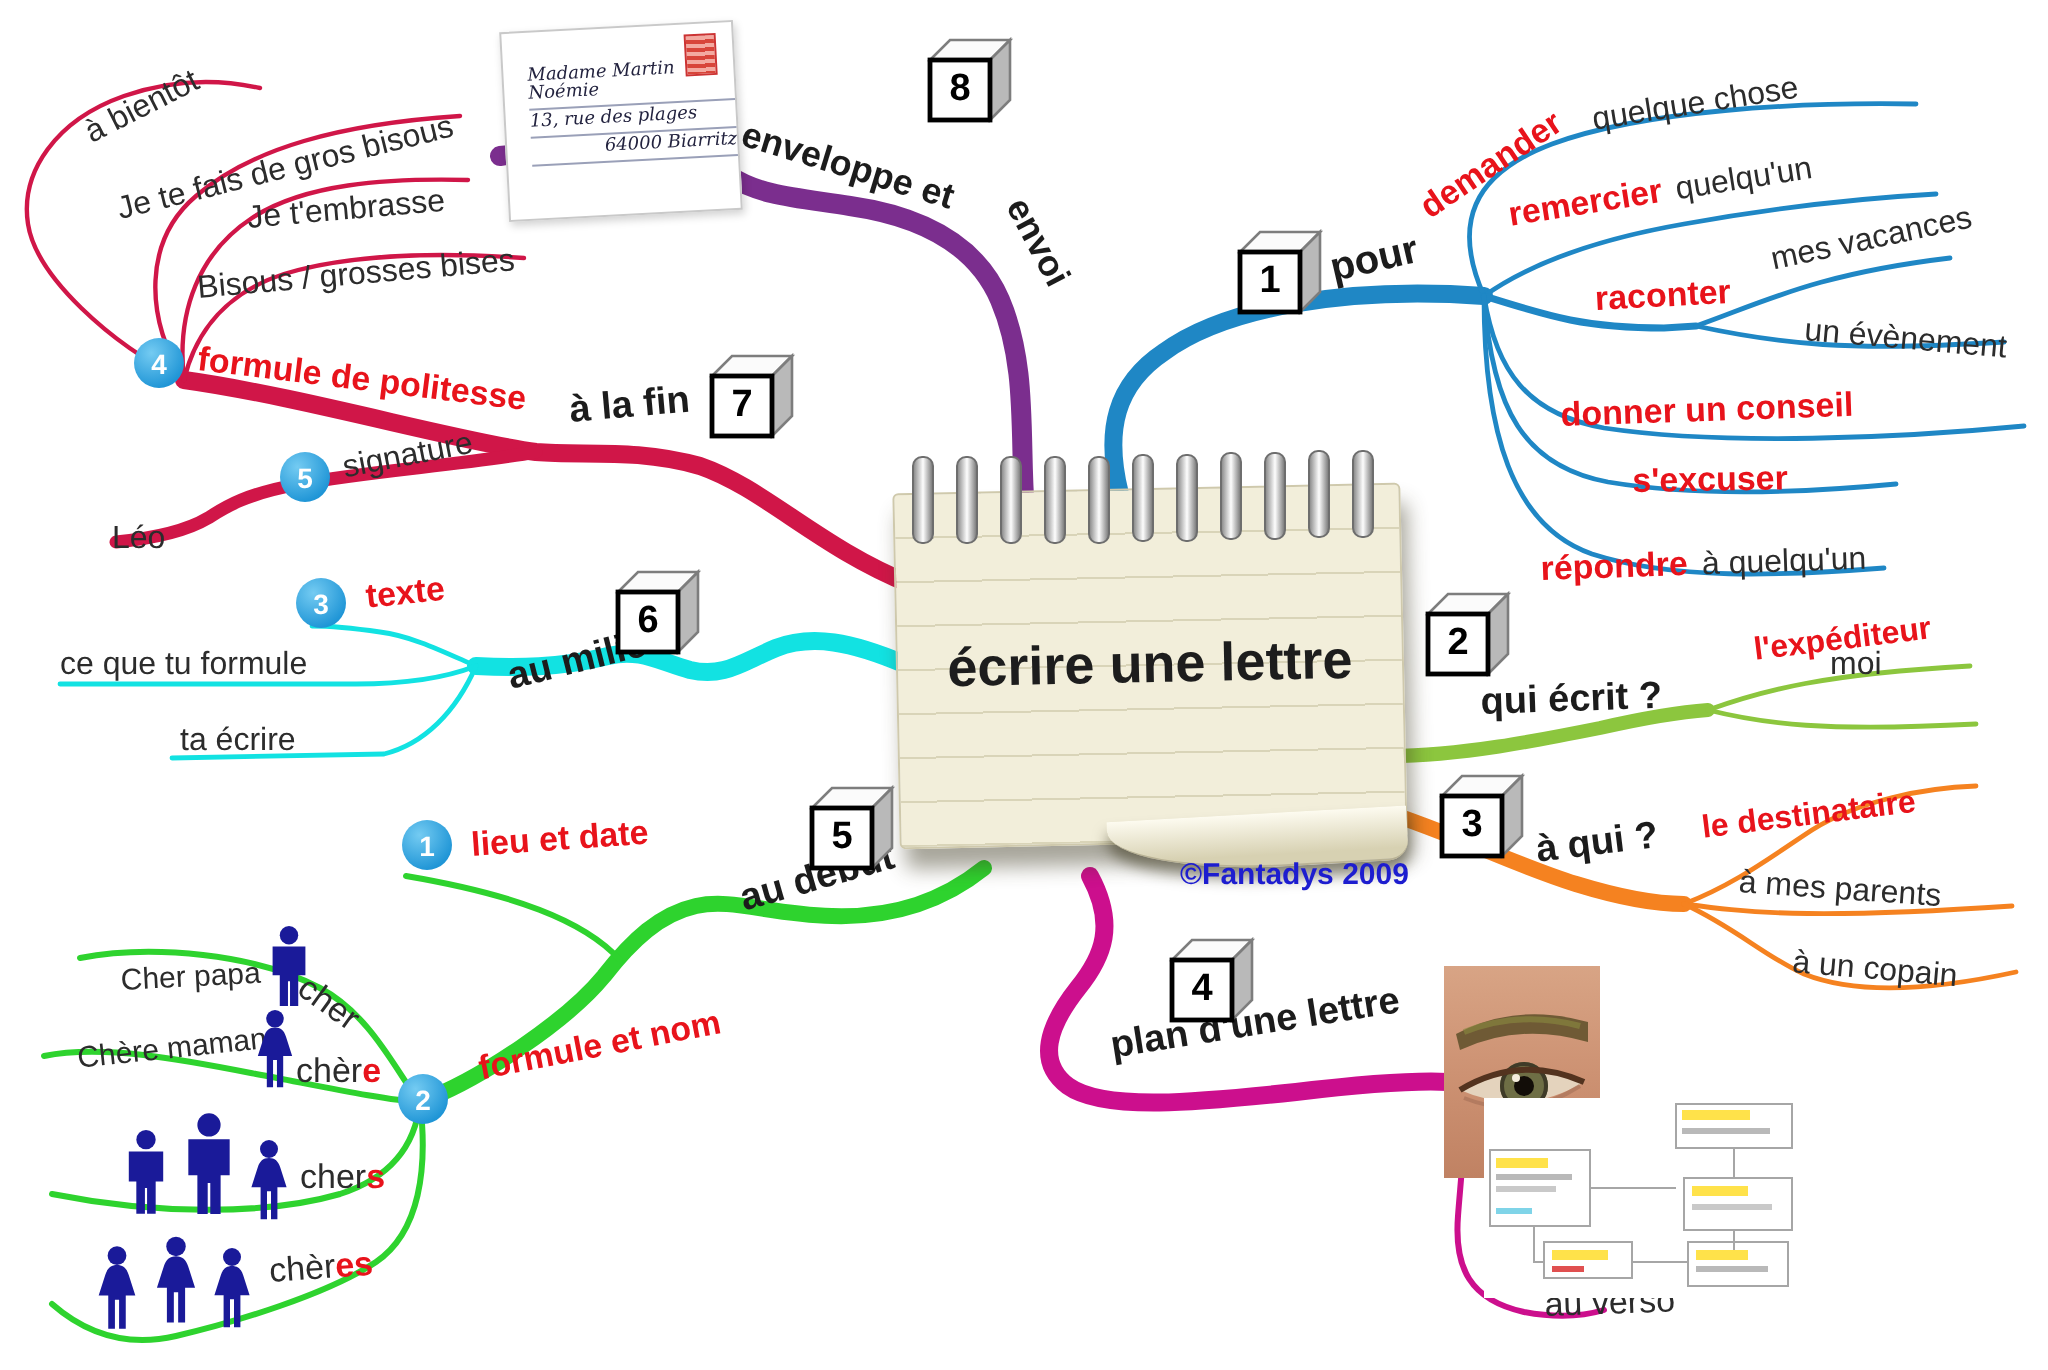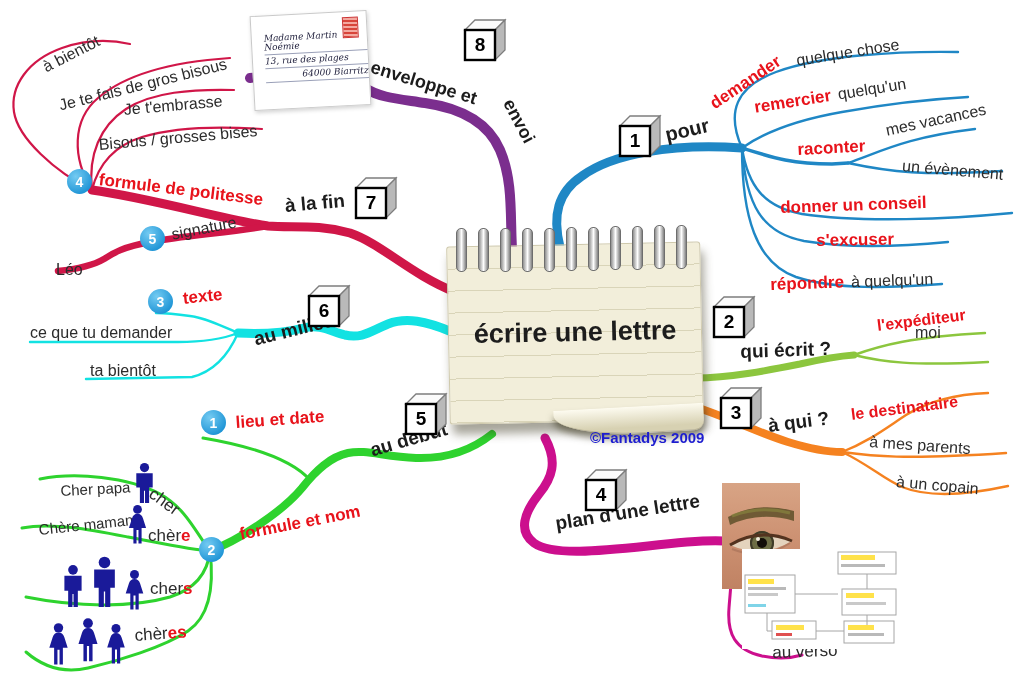--- a/index.html
+++ b/index.html
@@ -302,22 +302,22 @@
       <rect x="104" y="53" width="40" height="3" fill="#c9c9c9"></rect>
       <rect x="34" y="76" width="28" height="5" fill="#ffe24a"></rect>
       <rect x="34" y="84" width="16" height="3" fill="#e05050"></rect>
       <rect x="106" y="76" width="26" height="5" fill="#ffe24a"></rect>
       <rect x="106" y="84" width="36" height="3" fill="#b9b9b9"></rect>
     </g>
   </svg>
 
   <div class="lbl big" style="left:252px;top:330px;transform:rotate(-14deg)">au milieu</div>
   <div class="lbl red key" style="left:182px;top:290px;transform:rotate(-6deg)">texte</div>
-  <div class="lbl" style="left:30px;top:324px">ce que tu demander</div>
-  <div class="lbl" style="left:90px;top:362px">ta bientôt</div>
+  <div class="lbl" style="left:30px;top:324px">ce que tu formule</div>
+  <div class="lbl" style="left:90px;top:362px">ta écrire</div>
 
   <div class="lbl big" style="left:368px;top:441px;transform:rotate(-16deg)">au début</div>
   <div class="lbl red key" style="left:235px;top:414px;transform:rotate(-4deg)">lieu et date</div>
   <div class="lbl red key" style="left:238px;top:526px;transform:rotate(-11deg)">formule et nom</div>
 
   <div class="lbl sm" style="left:60px;top:483px;transform:rotate(-3deg)">Cher papa</div>
   <svg class="person" style="left:131px;top:463px" width="27" height="41" viewBox="0 0 24 40">
     <circle cx="12" cy="4.5" r="4.5"></circle>
       <path d="M4,10 h16 v14 h-3.5 v15 h-4 v-12 h-1 v12 h-4 V24 H4 z"></path>
     </svg>

